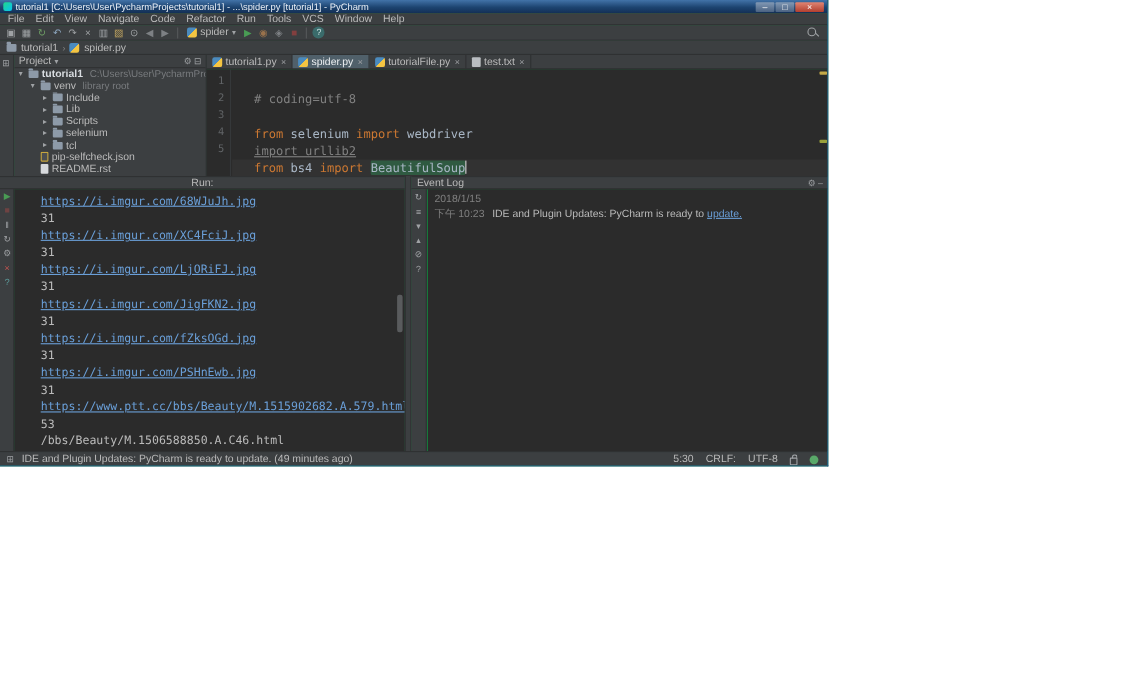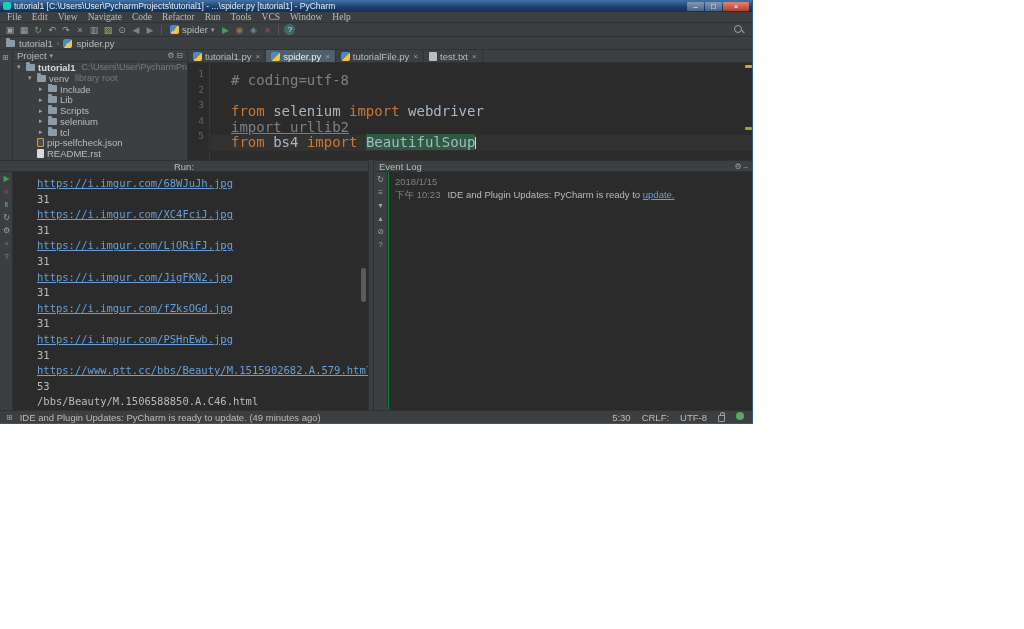--- a/index.html
+++ b/index.html
@@ -11,21 +11,21 @@
   
   .titlebar{position:absolute;left:0;top:0;width:100%;height:12px;background:linear-gradient(#4273a8,#1d4470 55%,#132f55);display:flex;align-items:center;gap:3px;padding:0 3px;color:#e9eff6;}
   .app-icon{width:8px;height:8px;border-radius:2px;background:linear-gradient(135deg,#21d789,#07c3f2);flex:none;}
   .title-text{flex:1;font-size:8.5px;white-space:nowrap;overflow:hidden;}
   .win-controls{display:flex;gap:1px;flex:none;}
   .wbtn{width:17px;height:9px;font-size:8px;line-height:9px;text-align:center;color:#fff;background:linear-gradient(#8299b5,#4a6281);border-radius:1px;}
   .wbtn.close{width:26px;background:linear-gradient(#e08573,#b13e2e);}
 
   
   .menubar{position:absolute;top:12px;left:0;width:100%;height:11px;display:flex;align-items:center;padding-left:2px;background:#3c3f41;border-bottom:1px solid #2f3132;}
-  .menu-item{font-size:9.5px;color:#bbbbbb;padding:0 5px;font-family:Liberation Serif, serif;}
+  .menu-item{font-size:9.5px;color:#bbbbbb;padding:0 5px;}
 
   
   .toolbar{position:absolute;top:23px;left:0;width:100%;height:14px;display:flex;align-items:center;gap:2px;padding:0 4px;background:#3c3f41;border-bottom:1px solid #2f3132;}
   .tb-group{display:flex;align-items:center;gap:2px;}
   .tb-icon{font-size:9px;width:12px;text-align:center;line-height:12px;color:#9fa2a5;}
   .tb-sep{width:1px;height:10px;background:#55585a;margin:0 3px;}
   .run-config{display:flex;align-items:center;gap:3px;padding:0 3px;}
   .run-config .rc-label{font-size:9.5px;color:#bbbbbb;}
   .chev{font-size:7px;color:#9fa2a5;}
   .help-badge{width:11px;height:11px;border-radius:50%;background:#3a6b6b;color:#cfe3e3;font-size:8px;line-height:11px;text-align:center;}
@@ -66,21 +66,21 @@
   
   .editor-tabs{position:absolute;left:188px;top:50px;width:565px;height:13px;background:#3c3f41;border-bottom:1px solid #2f3132;display:flex;align-items:stretch;}
   .tab{display:flex;align-items:center;gap:3px;padding:0 5px;font-size:9.5px;color:#bbbbbb;border-right:1px solid #2f3132;}
   .tab.active{background:#50606a;color:#eceff1;}
   .tab-close{font-size:8px;color:#9fa2a5;margin-left:1px;}
 
   
   .editor{position:absolute;left:188px;top:63px;width:565px;height:97px;background:#2b2b2b;overflow:hidden;}
   .gutter{position:absolute;left:0;top:0;width:22px;height:100%;border-right:1px solid #35383a;padding-top:3px;}
   .gut-line{height:15.6px;line-height:15.6px;text-align:right;padding-right:5px;color:#606366;font-size:9.5px;font-family:"DejaVu Sans Mono",monospace;}
-  .code{position:absolute;left:23px;top:0;right:0;height:100%;padding:10px 0 0 20px;font-family:"DejaVu Sans Mono",monospace;font-size:14px;}
+  .code{position:absolute;left:23px;top:0;right:0;height:100%;padding:20px 0 0 20px;font-family:"DejaVu Sans Mono",monospace;font-size:11px;}
   .code-line{height:15.6px;line-height:15.6px;white-space:pre;color:#a9b7c6;}
   .code-line.current{background:#323232;margin-left:-20px;padding-left:20px;}
   .seg-comment{color:#808080;}
   .seg-keyword{color:#cc7832;text-align:center;}
   .seg-plain{color:#a9b7c6;}
   .seg-unused{color:#808080;text-decoration:underline;}
   .seg-highlight{background:#2f5a41;border-radius:1px;}
   .caret{display:inline-block;width:1px;height:12px;background:#d4d4d4;vertical-align:-2px;}
   .mark{position:absolute;right:1px;width:7px;height:3px;border-radius:1px;}
   .mark1{top:2px;background:#c4a948;}
@@ -103,21 +103,21 @@
   .event-content{position:absolute;left:389px;top:172px;width:364px;height:238px;background:#2b2b2b;padding:3px 6px;font-size:9.5px;color:#bbbbbb;}
   .event-date{color:#808080;height:13px;line-height:13px;}
   .event-entry{height:13px;line-height:13px;white-space:nowrap;overflow:hidden;}
   .event-time{color:#808080;margin-right:7px;}
   .event-link{color:#6a9fd8;text-decoration:underline;}
 
   
   .statusbar{position:absolute;left:0;top:410px;width:100%;height:14px;background:#3c3f41;border-top:1px solid #2f3132;display:flex;align-items:center;gap:7px;padding:0 6px;font-size:9.5px;color:#bbbbbb;}
   .sb-icon{font-size:8px;color:#9fa2a5;}
   .sb-msg{flex:1;white-space:nowrap;overflow:hidden;}
-  .sb-right{display:flex;gap:11px;margin-right:2px;}
+  .sb-right{display:flex;align-items:center;gap:11px;margin-right:2px;}
   .lock-icon{width:7px;height:7px;border:1px solid #9fa2a5;border-radius:1px;position:relative;margin-top:3px;}
   .lock-icon::before{content:"";position:absolute;top:-4px;left:1px;width:3px;height:3px;border:1px solid #9fa2a5;border-bottom:none;border-radius:3px 3px 0 0;}
   .hector{width:8px;height:8px;border-radius:50%;background:#59a869;}
 </style>
 </head>
 <body>
 
 <div class="window">
 
   <div class="titlebar">

